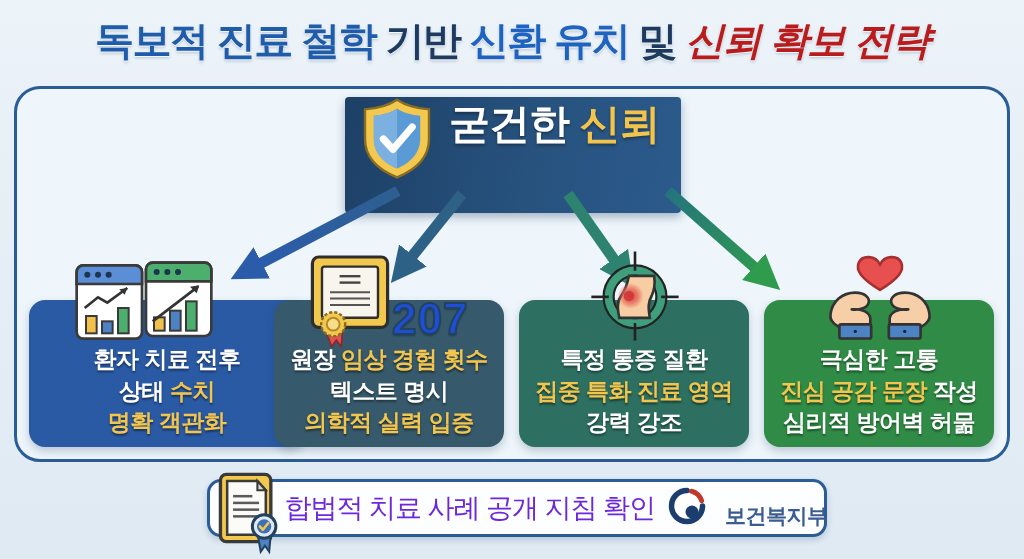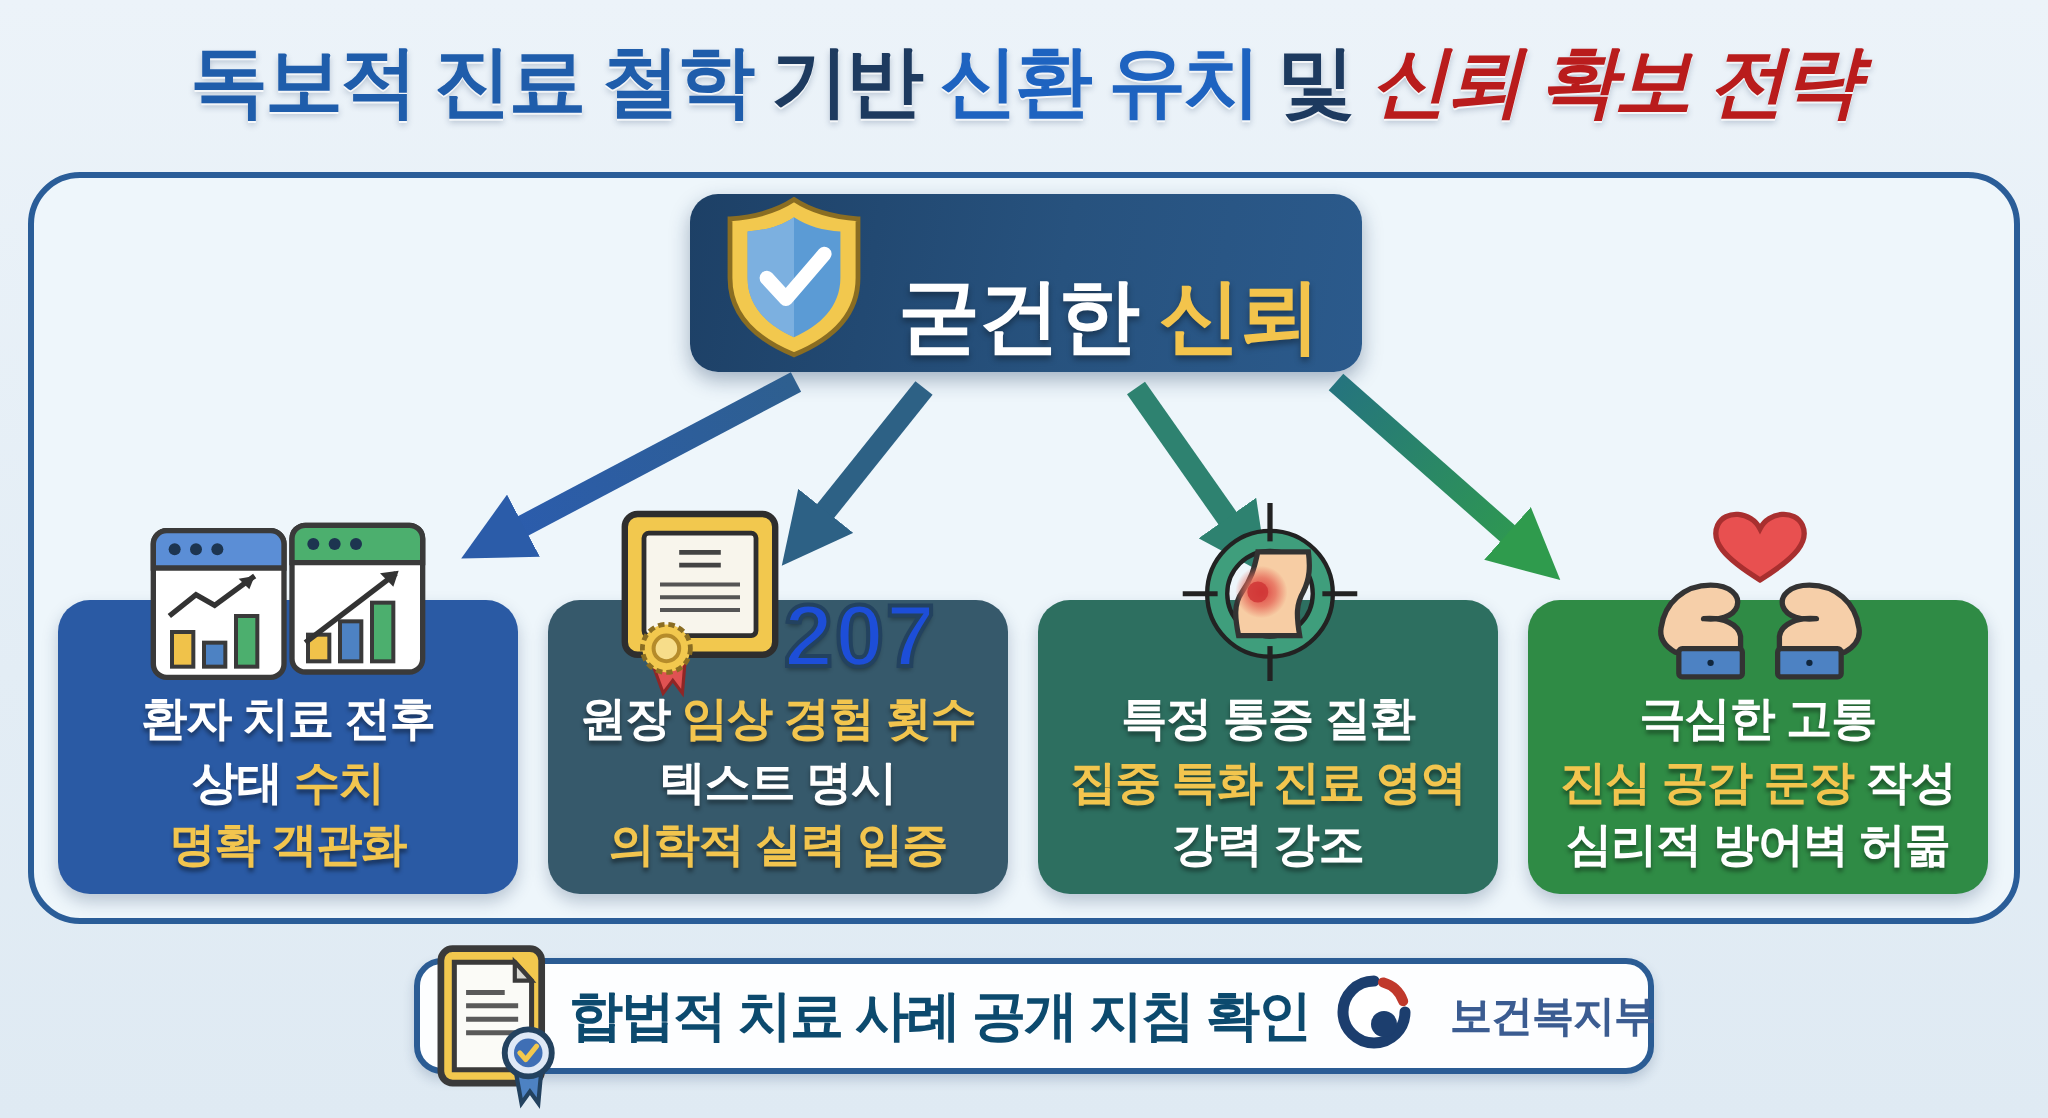--- a/index.html
+++ b/index.html
@@ -12,24 +12,24 @@
   .title{
     position:absolute;top:14px;left:0;width:100%;text-align:center;
     font-size:39px;font-weight:800;letter-spacing:-1.5px;white-space:nowrap;
     text-shadow:0 1px 0 rgba(255,255,255,.8),0 2px 3px rgba(30,60,100,.25);
   }
   .frame{
     position:absolute;left:14px;top:86px;width:996px;height:376px;box-sizing:border-box;
     border:3px solid #2a5d98;border-radius:26px;background:#eef6fb;
   }
   .trust-box{
-    position:absolute;left:345px;top:97px;width:336px;height:89px;border-radius:14px;
+    position:absolute;left:345px;top:97px;width:336px;height:116px;border-radius:4px;
     background:linear-gradient(100deg,#1d4066 0%,#27527e 55%,#2b5a8c 100%);
     box-shadow:0 4px 10px rgba(20,50,90,.35);
-    display:flex;align-items:flex-end;padding-left:12px;box-sizing:border-box;gap:12px;
+    display:flex;align-items:flex-start;padding-left:12px;box-sizing:border-box;gap:12px;
   }
   .trust-text{font-size:41px;font-weight:800;color:#ffffff;letter-spacing:-1px;white-space:nowrap;
     text-shadow:0 2px 3px rgba(0,0,0,.35);}
   .trust-text .gold{color:#f3c44c;}
   .arrows{position:absolute;left:0;top:0;pointer-events:none;}
   .card{
     position:absolute;top:300px;width:230px;height:147px;border-radius:16px;
     box-shadow:0 4px 8px rgba(30,60,100,.25);text-align:center;
   }
   .card-lines{position:absolute;left:0;right:0;top:44px;font-size:23px;font-weight:800;
@@ -40,22 +40,22 @@
   .badge-207{
     position:absolute;left:392px;top:294px;font-size:44px;font-weight:800;color:#1d4ed8;
     -webkit-text-stroke:2px #23425f;text-shadow:0 2px 2px rgba(0,0,0,.3);letter-spacing:1px;
   }
   .banner{
     position:absolute;left:207px;top:479px;width:620px;height:58px;box-sizing:border-box;
     background:#fdfeff;border:3px solid #2b5c94;border-radius:14px;
     display:flex;align-items:center;justify-content:center;gap:12px;padding-left:78px;
     box-shadow:0 3px 6px rgba(30,60,100,.2);
   }
-  .banner-text{font-size:27px;font-weight:700;color:#0c4a6e;letter-spacing:-1px;white-space:nowrap;}
-  .org{display:flex;align-items:center;gap:18px;}
+  .banner-text{font-size:27px;font-weight:400;color:#6d28d9;letter-spacing:-1px;white-space:nowrap;}
+  .org{display:flex;align-items:flex-end;gap:18px;}
   .org-name{font-size:21px;font-weight:600;color:#3b5c91;letter-spacing:-0.5px;white-space:nowrap;}
 </style>
 </head>
 <body>
 
 <div class="title">
   <span style="color: rgb(31, 93, 171);">독보적 진료 철학 </span><span style="color: rgb(29, 58, 95); margin-top: 12px;">기반 </span><span style="color: rgb(30, 99, 192);">신환 유치 </span><span style="color: rgb(29, 58, 95);">및 </span><span style="color: #b91c1c; font-style: italic;">신뢰 확보 전략</span>
 </div>
 
 <div class="frame"></div>
@@ -94,21 +94,21 @@
       <stop offset="0" stop-color="#2e5f8f"></stop>
         <stop offset="1" stop-color="#2b5cae"></stop>
     </linearGradient>
   </defs>
   <line x1="398" y1="191" x2="252" y2="268" stroke="url(#ag1)" stroke-width="11" marker-end="url(#h1)"></line>
   <line x1="462" y1="194" x2="406" y2="264" stroke="#2d6185" stroke-width="11" marker-end="url(#h2)"></line>
   <line x1="568" y1="194" x2="620" y2="268" stroke="#2e8270" stroke-width="11" marker-end="url(#h3)"></line>
   <line x1="668" y1="191" x2="762" y2="274" stroke="url(#ag4)" stroke-width="11" marker-end="url(#h4)"></line>
 </svg>
 
-<div class="card" style="left:29px;background:#2a5aa4;">
+<div class="card" style="left:29px;background:#2a5aa4;padding-left:46px;">
   <div class="card-lines">
     <div><span class="w">환자 치료 전후</span></div>
     <div><span class="w">상태 </span><span class="g">수치</span></div>
     <div><span class="g">명확 객관화</span></div>
   </div>
 </div>
 
 <div class="card" style="left:274px;background:#36596b;">
   <div class="card-lines">
     <div><span class="w">원장 </span><span class="g">임상 경험 횟수</span></div>

